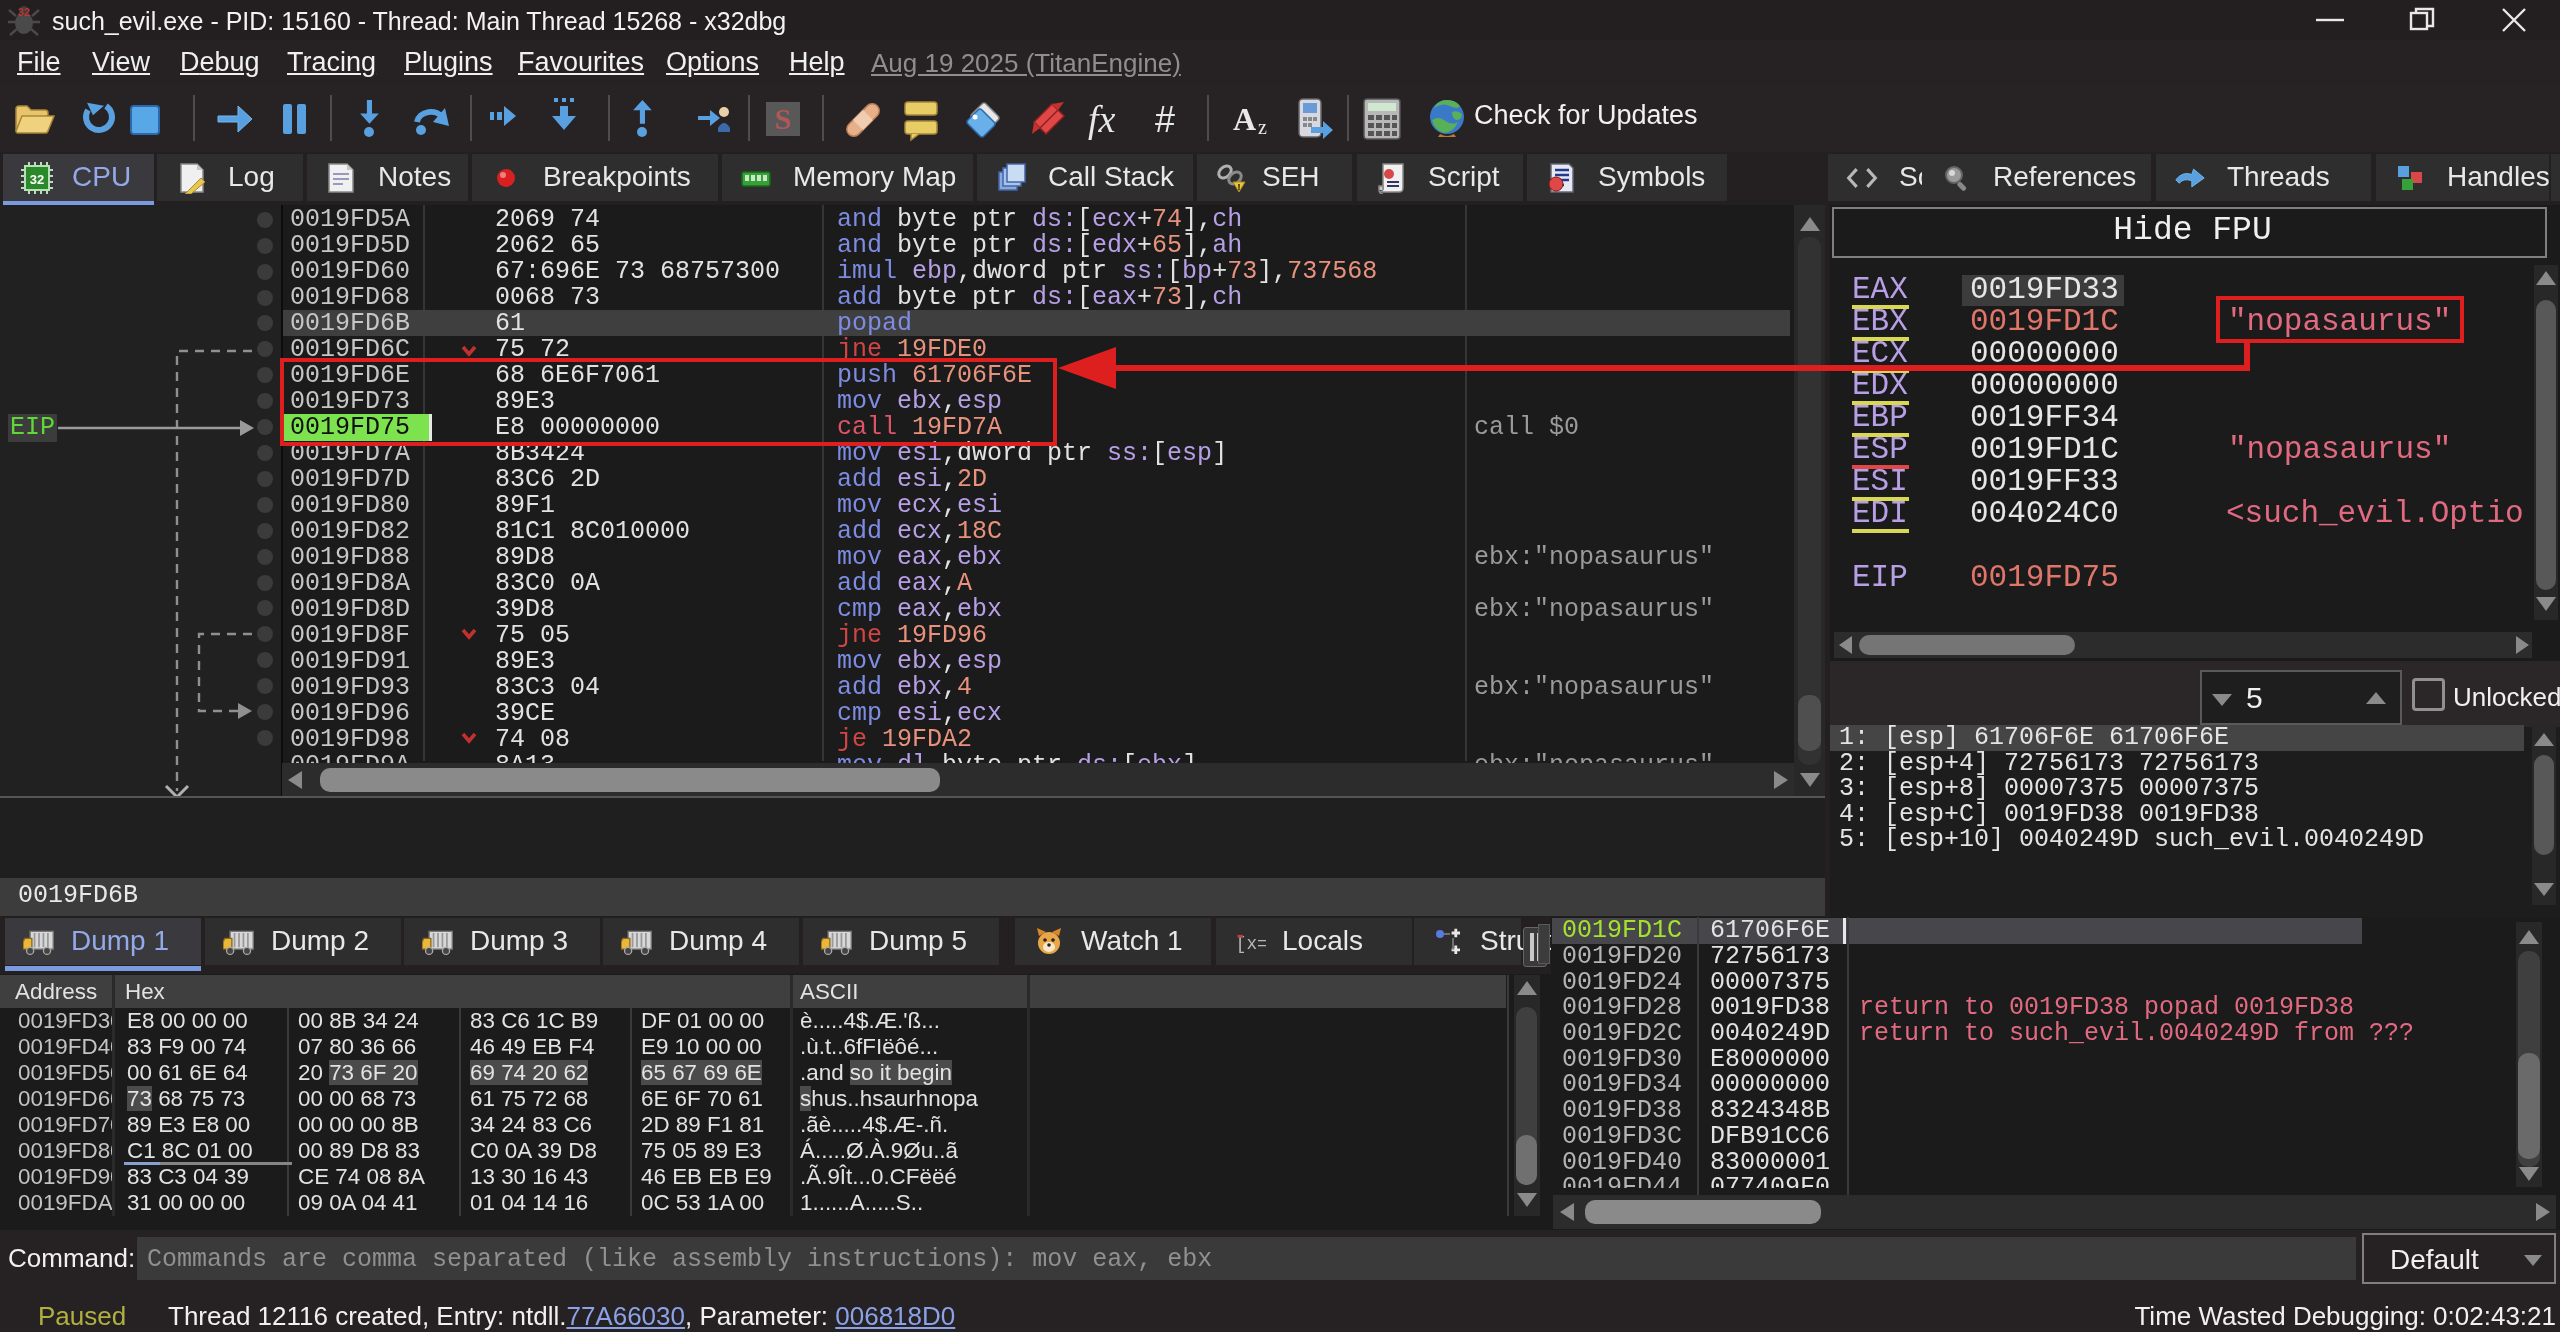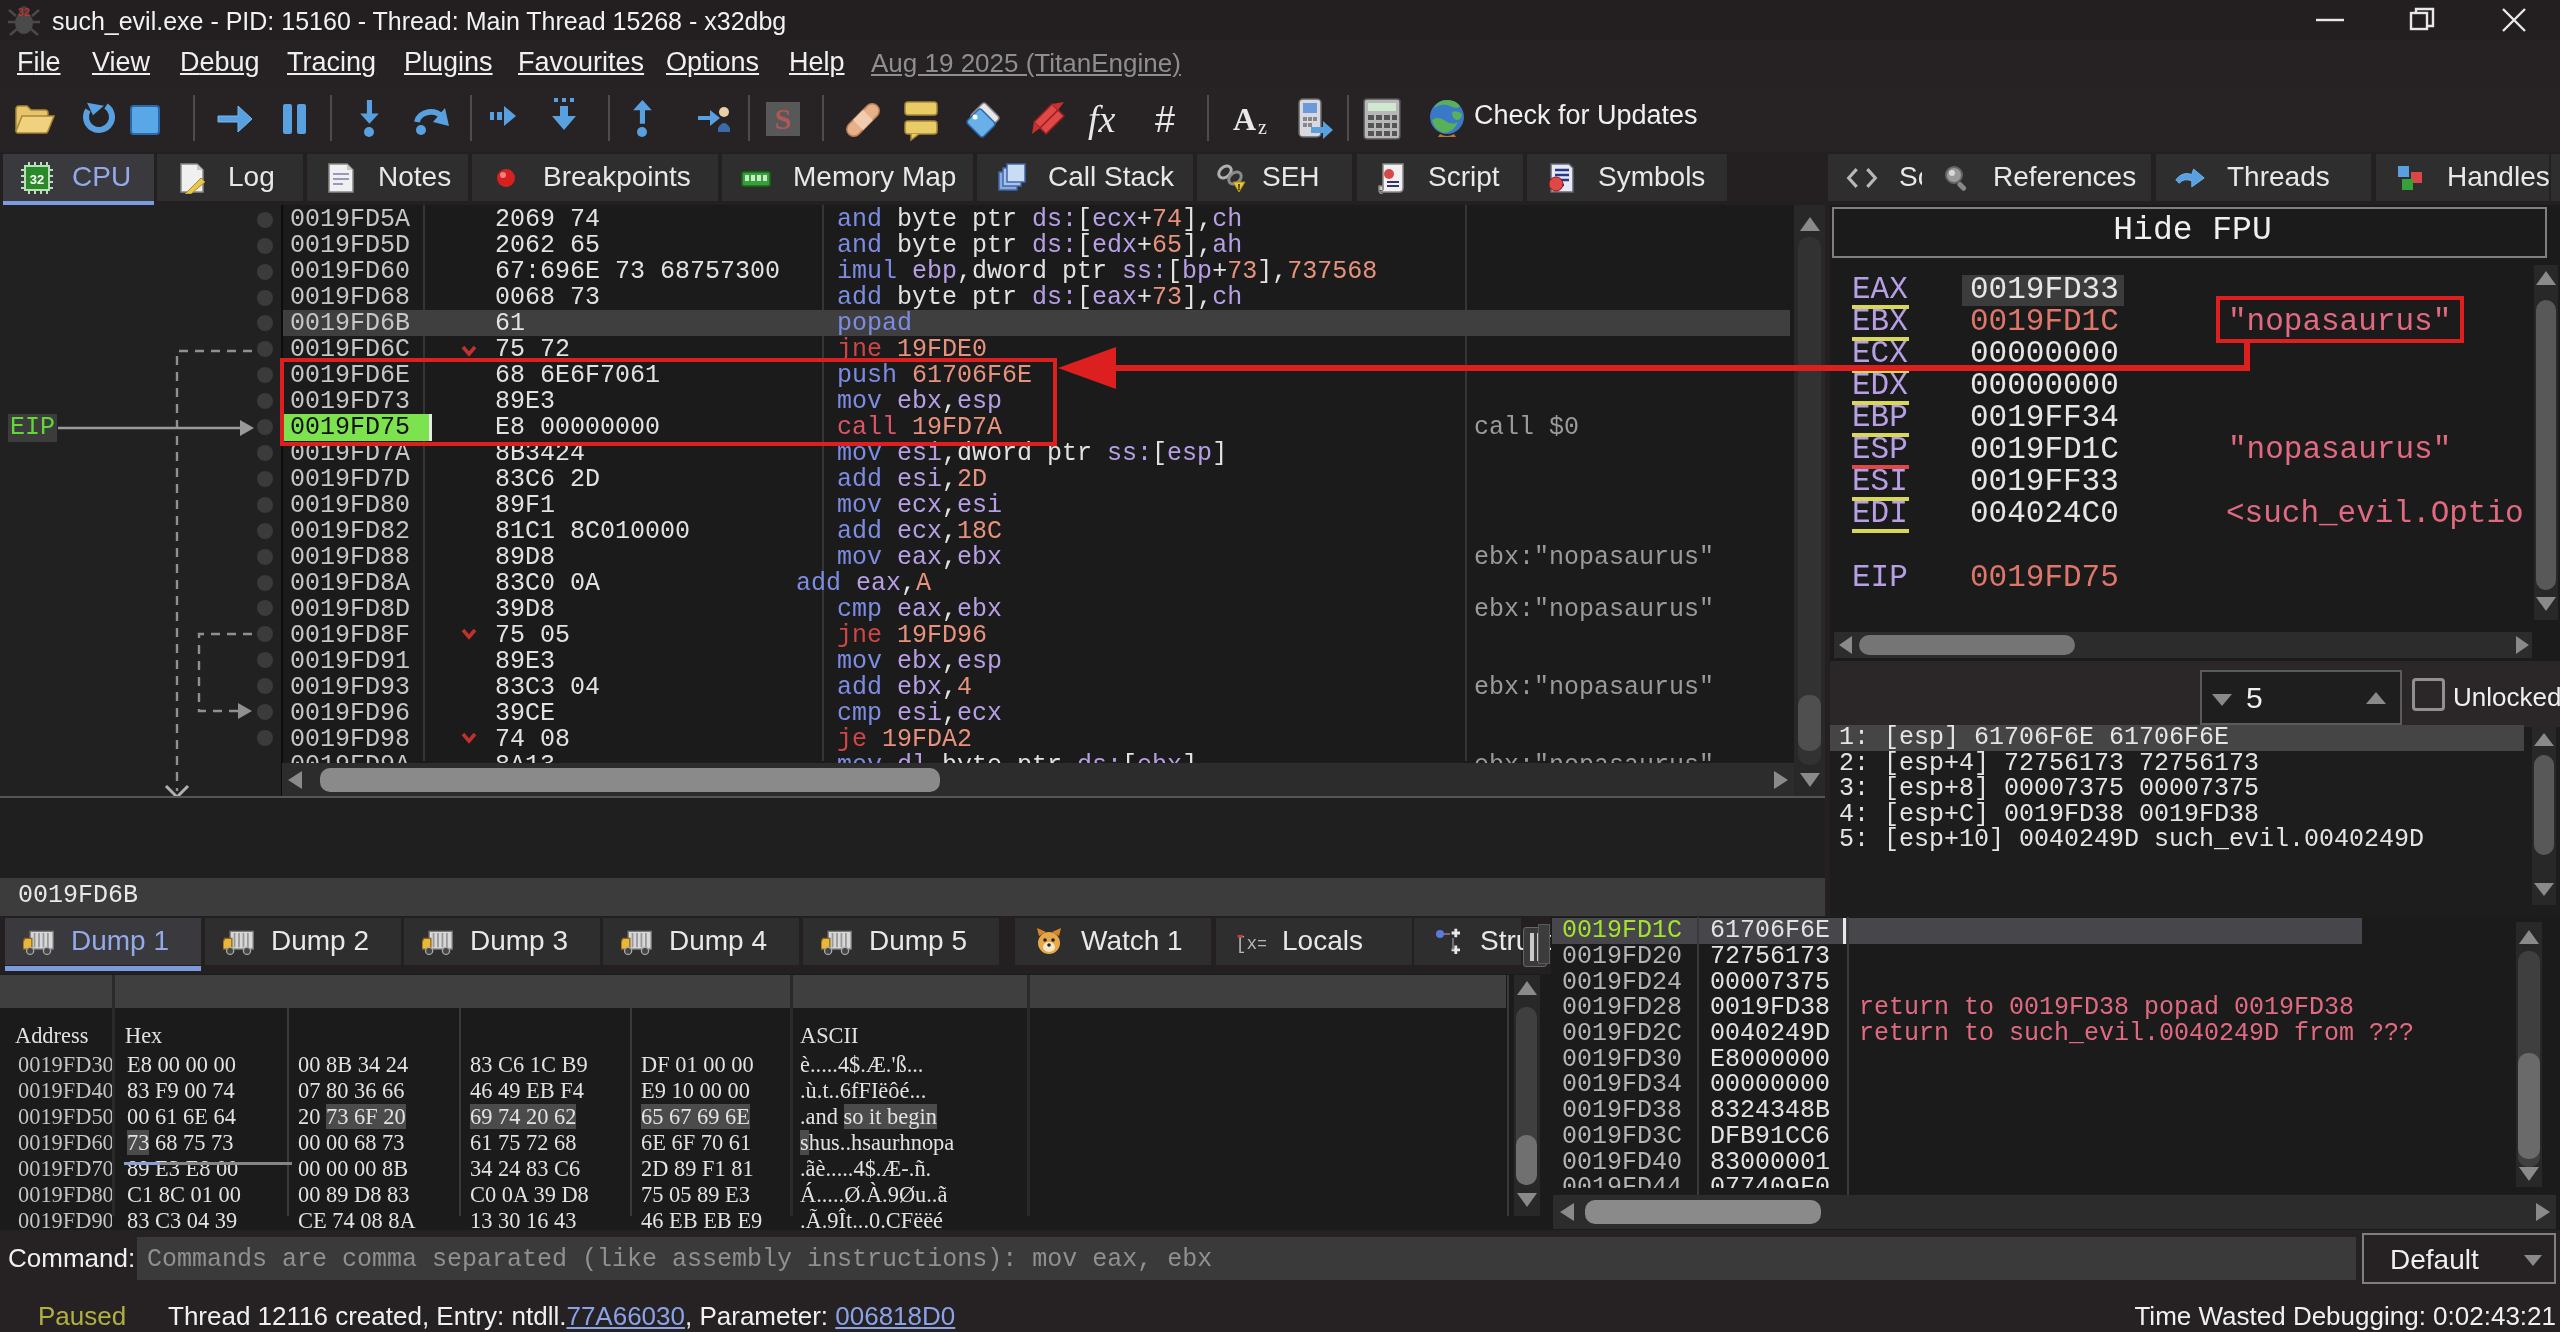--- a/index.html
+++ b/index.html
@@ -39,21 +39,21 @@
   .arr{position:absolute;width:0;height:0;}
   
   #regs{left:1830px;top:205px;width:730px;height:712px;background:#1b1b1b;overflow:hidden;}
   .rrow{position:absolute;font-size:31px;line-height:32px;white-space:pre;font-family:"Liberation Mono",monospace;}
   .rlabel{color:#b79fe6;}
   .rval{color:#e6e6e6;} .rchg{color:#e0756a;}
   .runder{position:absolute;width:57px;height:4px;background:#d8d855;}
   .pink{color:#e26a80;}
   
   #dump{left:0;top:917px;width:1554px;height:313px;background:#1b1b1b;overflow:hidden;}
-  .dumptext{position:absolute;font-size:22.4px;line-height:26px;white-space:pre;font-family:Liberation Serif, serif;color:#e2e2e2;margin-top:44px;}
+  .dumptext{position:absolute;font-size:22.4px;line-height:26px;white-space:pre;font-family:Liberation Sans, sans-serif;color:#e2e2e2;}
   
   #stack{left:1551px;top:917px;width:1009px;height:313px;background:#1b1b1b;overflow:hidden;}
   .srow{position:absolute;font-size:25px;line-height:26px;white-space:pre;font-family:"Liberation Mono",monospace;}
   
   #cmdbar{left:0;top:1230px;width:2560px;height:60px;background:#262223;}
   #statusbar{left:0;top:1290px;width:2560px;height:42px;background:#262223;}
 </style>
 </head>
 <body>
 <div id="page">
@@ -377,21 +377,21 @@
     <div class="dtext addr" style="left:290px;top:262px">0019FD7D</div><div class="dtext bytes" style="left:495px;top:262px">83C6 2D</div>
     <div class="dtext" style="left:837px;top:262px"><span class="mn">add</span><span class="wh"> </span><span class="rg">esi</span><span class="wh">,</span><span class="nm">2D</span></div>
     <div class="dtext addr" style="left:290px;top:288px">0019FD80</div><div class="dtext bytes" style="left:495px;top:288px">89F1</div>
     <div class="dtext" style="left:837px;top:288px"><span class="mn">mov</span><span class="wh"> </span><span class="rg">ecx</span><span class="wh">,</span><span class="rg">esi</span></div>
     <div class="dtext addr" style="left:290px;top:314px">0019FD82</div><div class="dtext bytes" style="left:495px;top:314px">81C1 8C010000</div>
     <div class="dtext" style="left:837px;top:314px"><span class="mn">add</span><span class="wh"> </span><span class="rg">ecx</span><span class="wh">,</span><span class="nm">18C</span></div>
     <div class="dtext addr" style="left:290px;top:340px">0019FD88</div><div class="dtext bytes" style="left:495px;top:340px">89D8</div>
     <div class="dtext" style="left:837px;top:340px"><span class="mn">mov</span><span class="wh"> </span><span class="rg">eax</span><span class="wh">,</span><span class="rg">ebx</span></div>
     <div class="dtext cm" style="left:1474px;top:340px">ebx:"nopasaurus"</div>
     <div class="dtext addr" style="left:290px;top:366px">0019FD8A</div><div class="dtext bytes" style="left:495px;top:366px">83C0 0A</div>
-    <div class="dtext" style="left:796px;top:366px"><span class="mn">add</span><span class="wh"> </span><span class="rg">eax</span><span class="wh">,</span><span class="nm">A</span></div>
+    <div class="dtext" style="left:837px;top:366px"><span class="mn">add</span><span class="wh"> </span><span class="rg">eax</span><span class="wh">,</span><span class="nm">A</span></div>
     <div class="dtext addr" style="left:290px;top:392px">0019FD8D</div><div class="dtext bytes" style="left:495px;top:392px">39D8</div>
     <div class="dtext" style="left:837px;top:392px"><span class="mn">cmp</span><span class="wh"> </span><span class="rg">eax</span><span class="wh">,</span><span class="rg">ebx</span></div>
     <div class="dtext cm" style="left:1474px;top:392px">ebx:"nopasaurus"</div>
     <div class="dtext addr" style="left:290px;top:418px">0019FD8F</div><div class="dtext bytes" style="left:495px;top:418px">75 05</div>
     <div class="dtext" style="left:837px;top:418px"><span class="jc">jne</span><span class="wh"> </span><span class="nm">19FD96</span></div>
     <div class="dtext addr" style="left:290px;top:444px">0019FD91</div><div class="dtext bytes" style="left:495px;top:444px">89E3</div>
     <div class="dtext" style="left:837px;top:444px"><span class="mn">mov</span><span class="wh"> </span><span class="rg">ebx</span><span class="wh">,</span><span class="rg">esp</span></div>
     <div class="dtext addr" style="left:290px;top:470px">0019FD93</div><div class="dtext bytes" style="left:495px;top:470px">83C3 04</div>
     <div class="dtext" style="left:837px;top:470px"><span class="mn">add</span><span class="wh"> </span><span class="rg">ebx</span><span class="wh">,</span><span class="nm">4</span></div>
     <div class="dtext cm" style="left:1474px;top:470px">ebx:"nopasaurus"</div>

